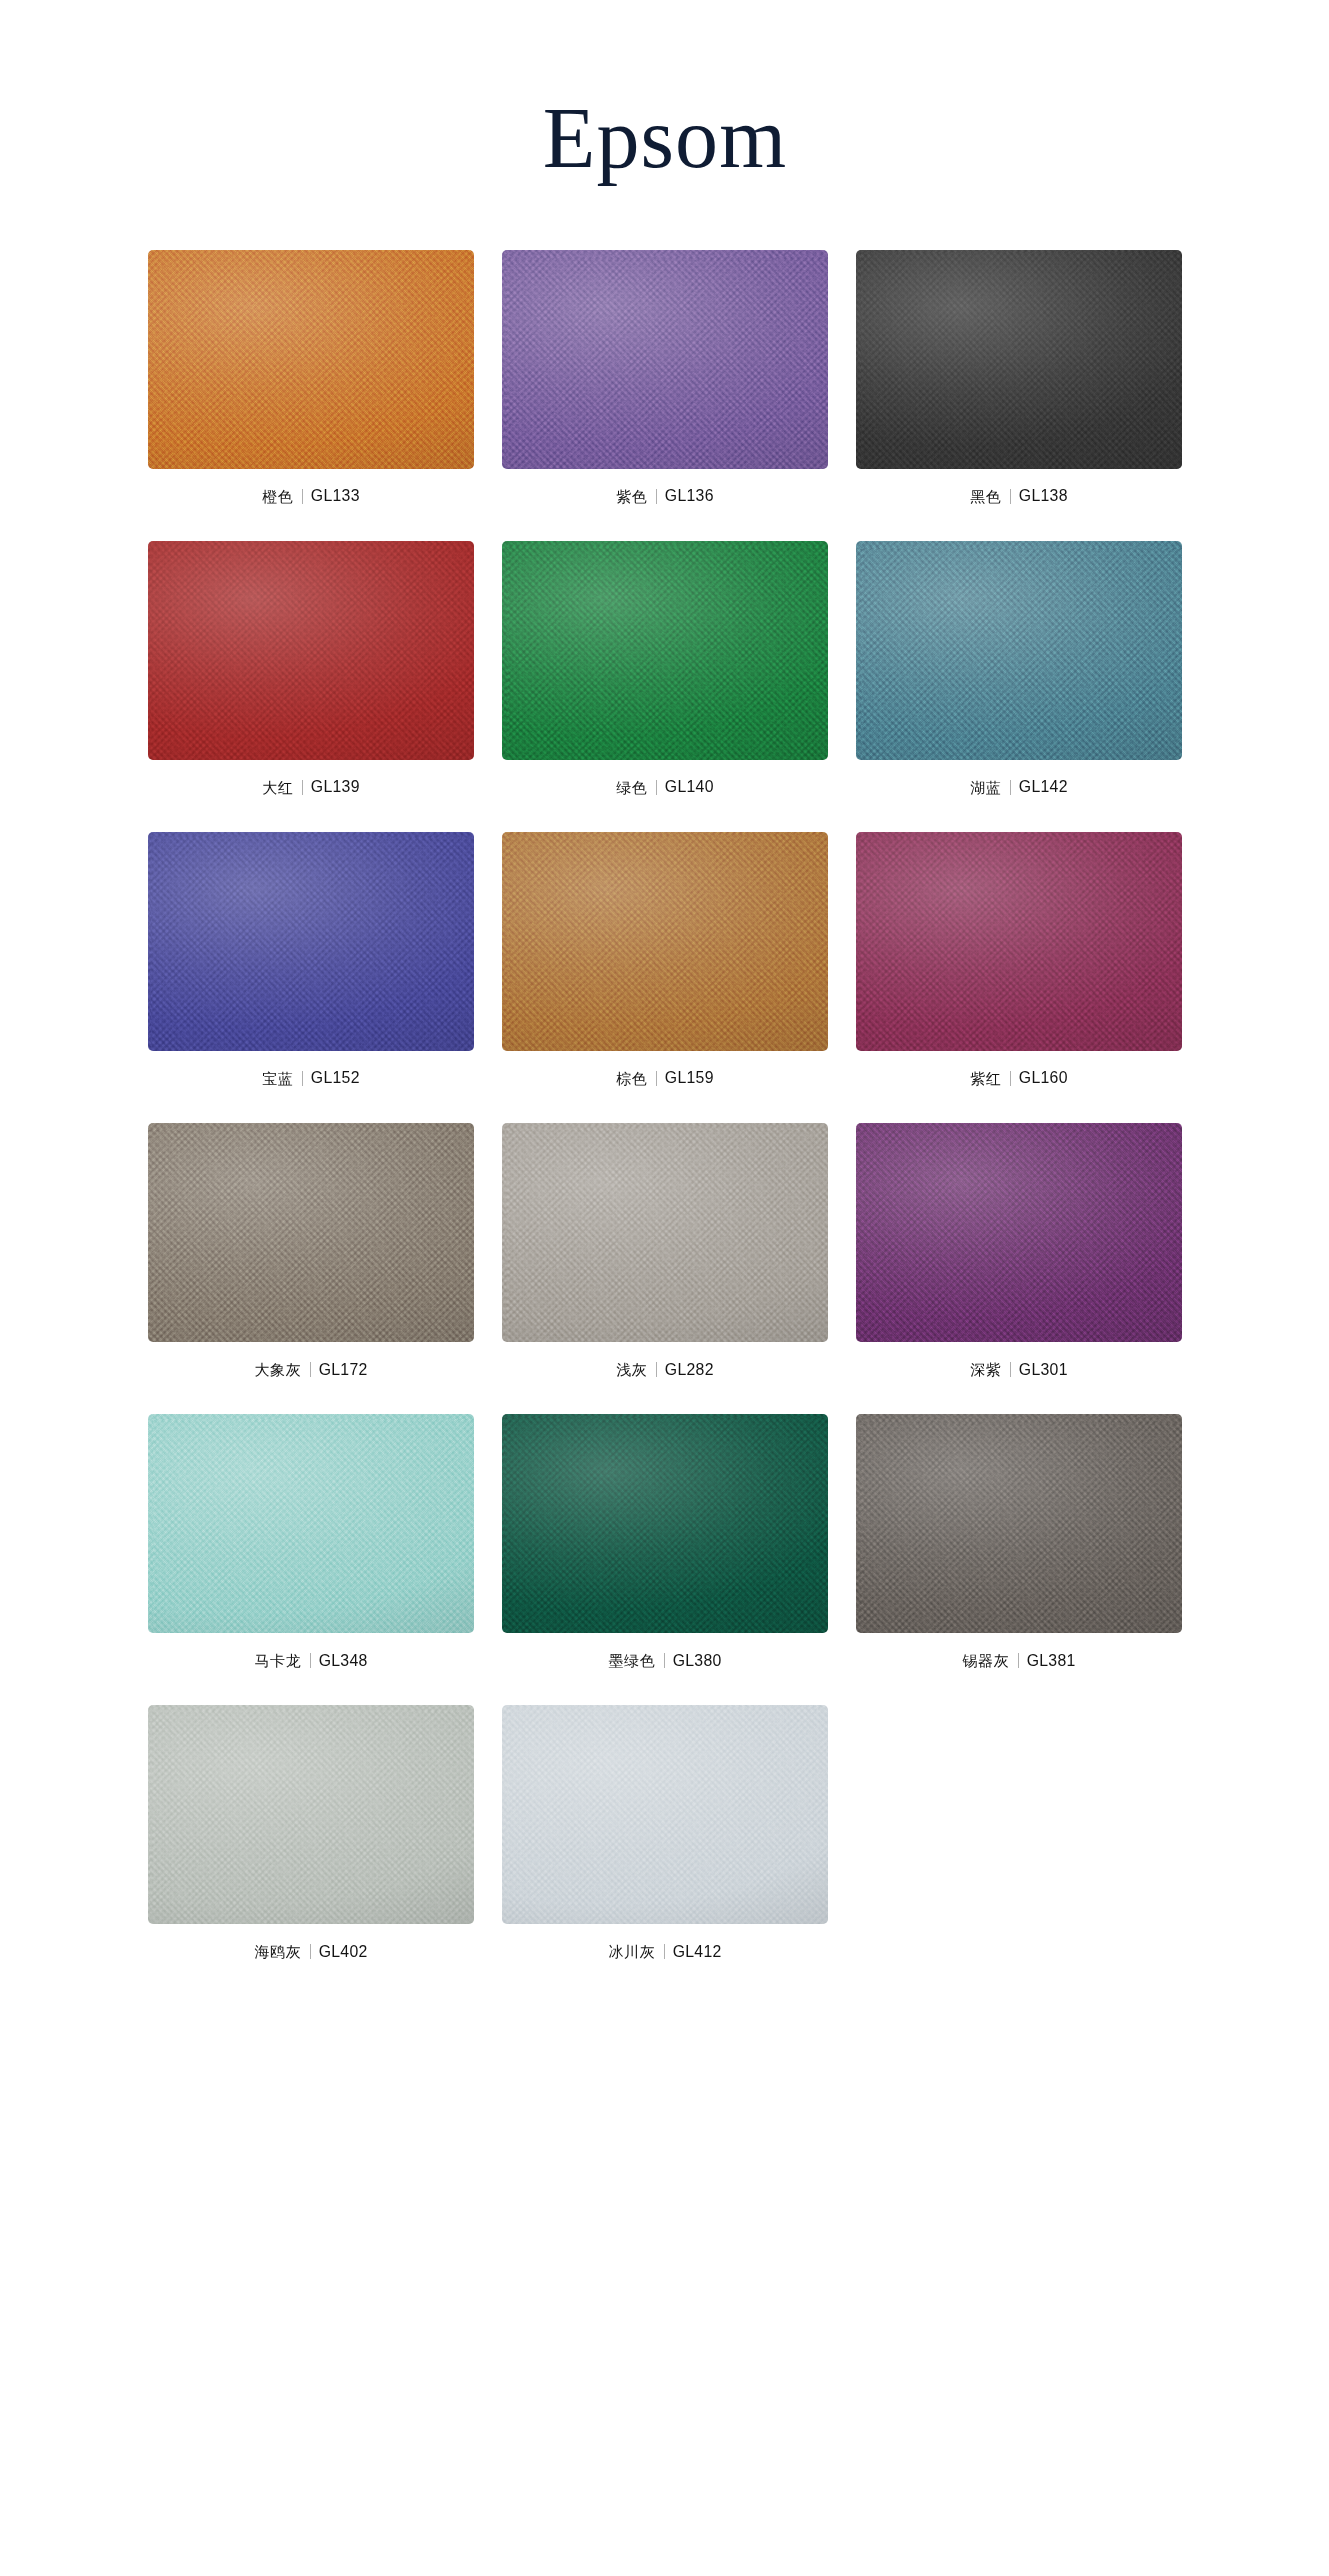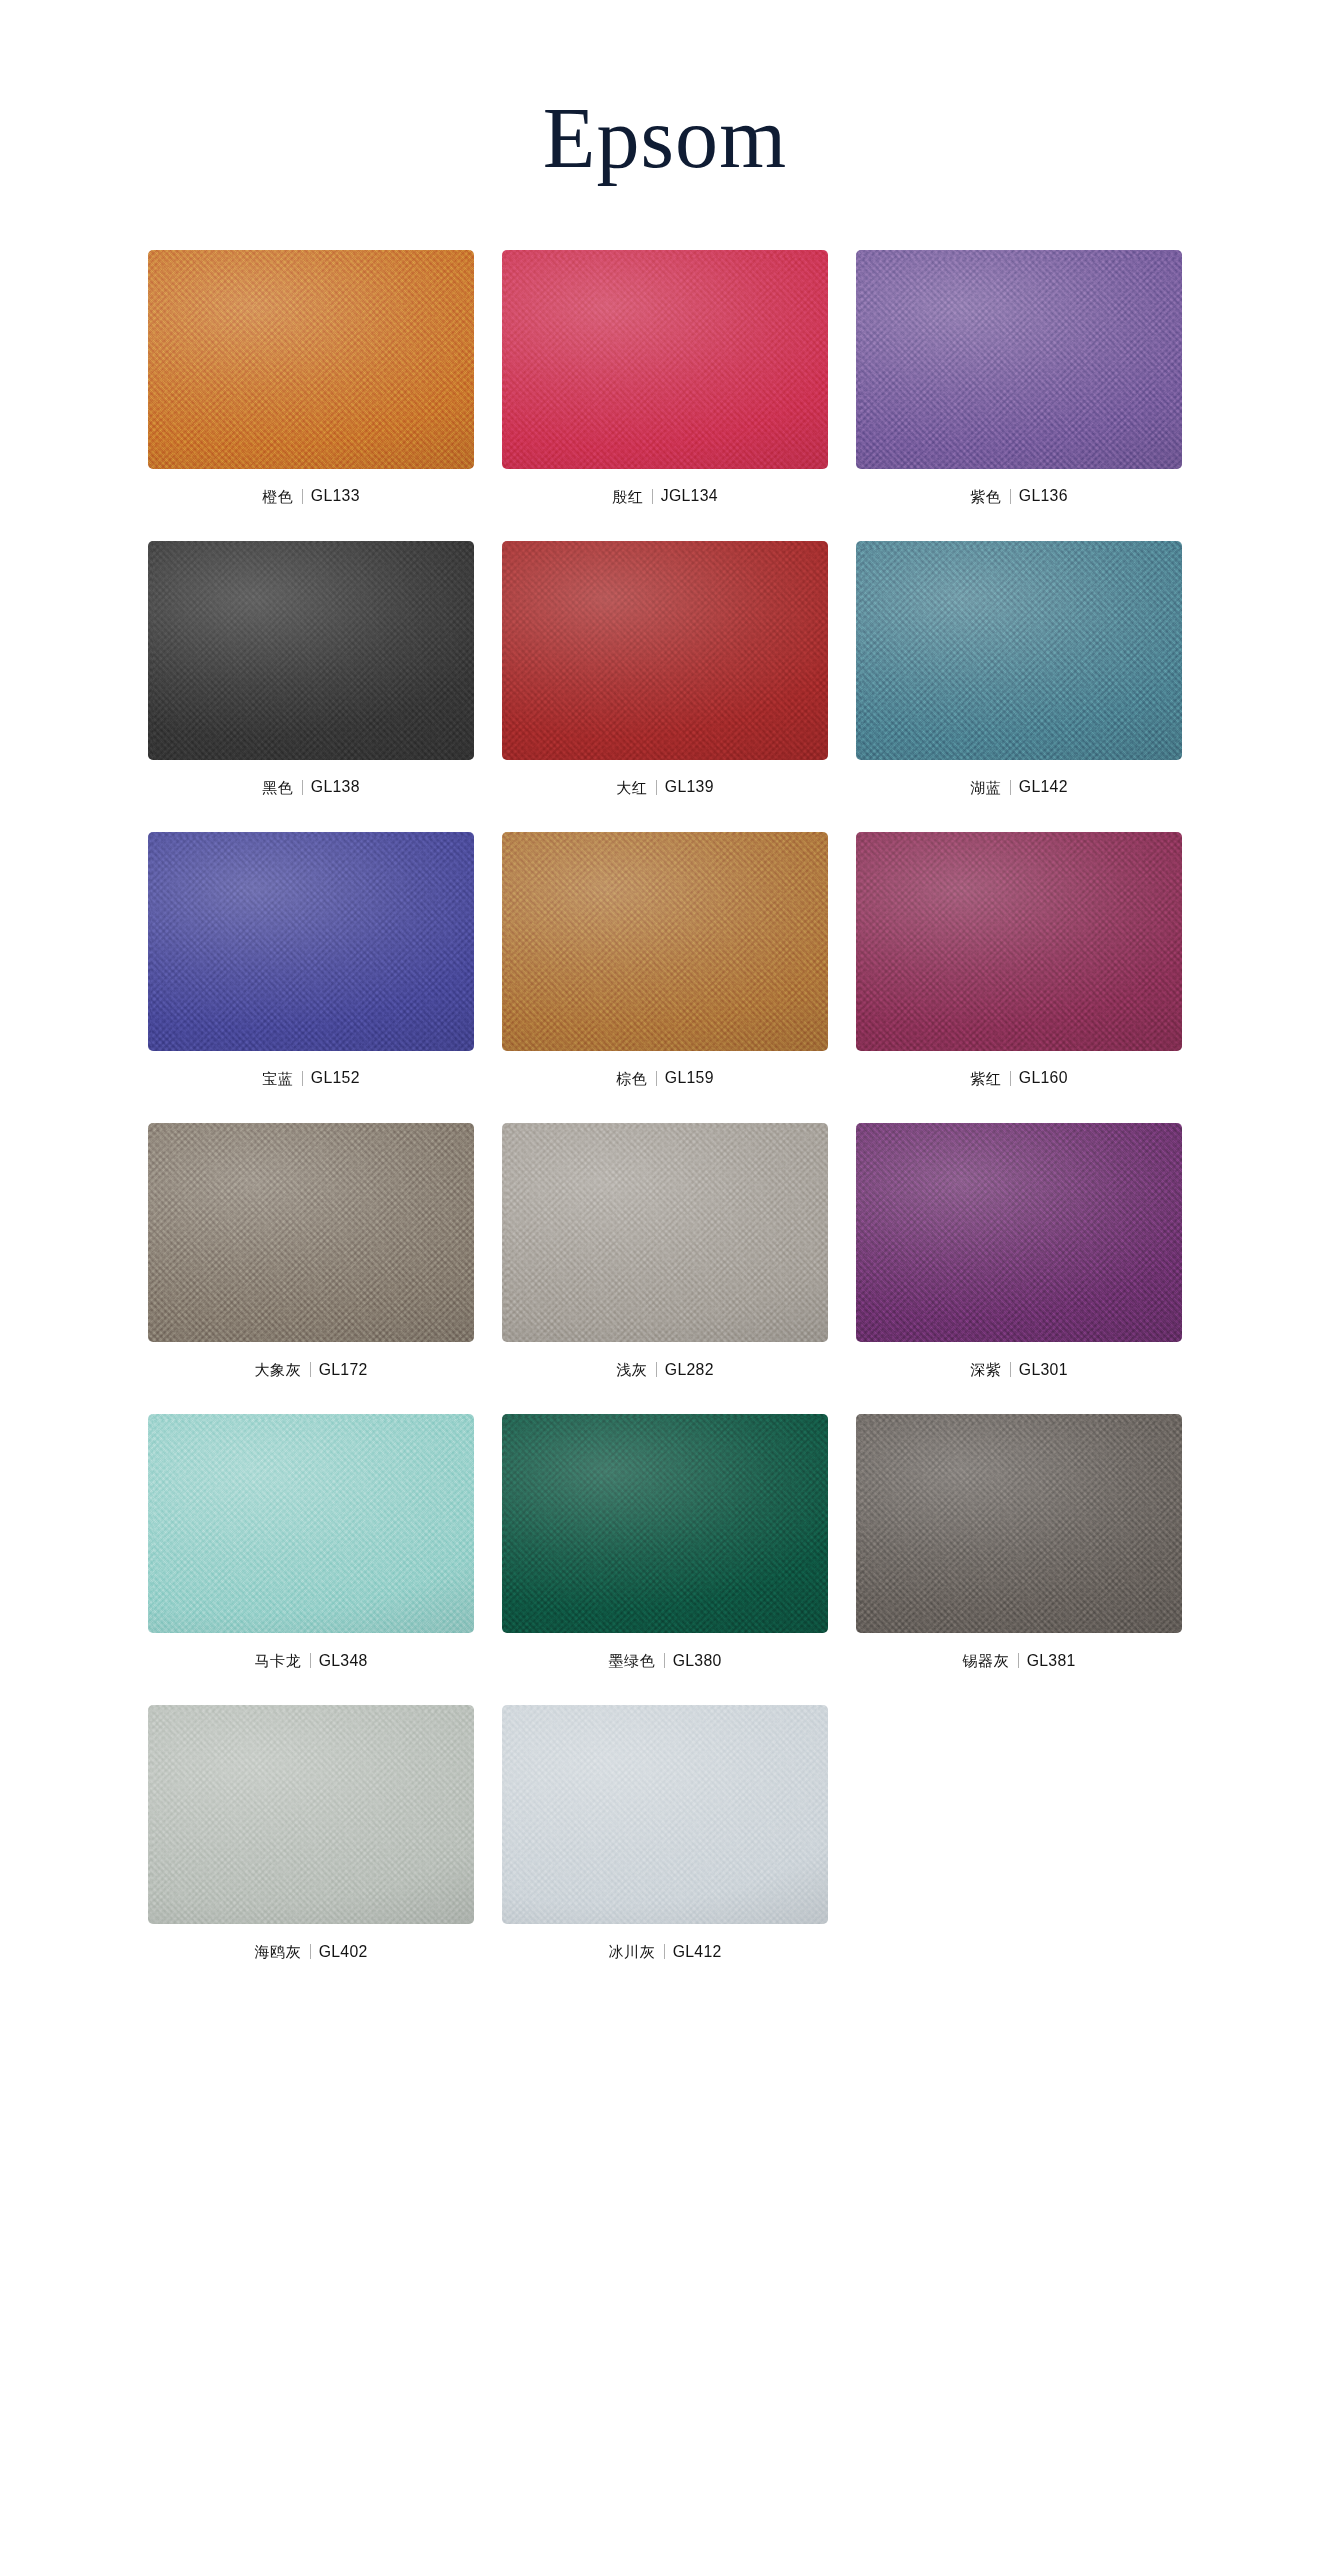--- a/index.html
+++ b/index.html
@@ -144,31 +144,20 @@
           <div class="grain" style="background-position: 0px 0px, 0px 0px, 0px 0px;"></div>
           <div class="sheen"></div>
         </div>
         <div class="swatch-caption">
           <span class="swatch-name">橙色</span>
           <span class="caption-divider"></span>
           <span class="swatch-code">GL133</span>
         </div>
       </div>
       <div class="swatch-card">
-        <div class="swatch-chip" style="background-color: rgb(206, 52, 85);">
-          <div class="grain" style="background-position: 3.9px 6.2px, 2.8px 7.3px, 0px 0px;"></div>
-          <div class="sheen"></div>
-        </div>
-        <div class="swatch-caption">
-          <span class="swatch-name">殷红</span>
-          <span class="caption-divider"></span>
-          <span class="swatch-code">JGL134</span>
-        </div>
-      </div>
-      <div class="swatch-card">
         <div class="swatch-chip" style="background-color: rgb(122, 95, 160);">
           <div class="grain" style="background-position: 4.5px 9px, 3.4px 5px, 0px 0px;"></div>
           <div class="sheen"></div>
         </div>
         <div class="swatch-caption">
           <span class="swatch-name">紫色</span>
           <span class="caption-divider"></span>
           <span class="swatch-code">GL136</span>
         </div>
       </div>
@@ -188,20 +177,31 @@
           <div class="grain" style="background-position: 1.7px 8.4px, 1.7px 1.7px, 0px 0px;"></div>
           <div class="sheen"></div>
         </div>
         <div class="swatch-caption">
           <span class="swatch-name">大红</span>
           <span class="caption-divider"></span>
           <span class="swatch-code">GL139</span>
         </div>
       </div>
       <div class="swatch-card">
+        <div class="swatch-chip" style="background-color: rgb(28, 130, 64);">
+          <div class="grain" style="background-position: 5.6px 5px, 4.5px 0.6px, 0px 0px;"></div>
+          <div class="sheen"></div>
+        </div>
+        <div class="swatch-caption">
+          <span class="swatch-name">绿色</span>
+          <span class="caption-divider"></span>
+          <span class="swatch-code">GL140</span>
+        </div>
+      </div>
+      <div class="swatch-card">
         <div class="swatch-chip" style="background-color: rgb(78, 132, 148);">
           <div class="grain" style="background-position: 6.2px 7.9px, 0px 6.8px, 0px 0px;"></div>
           <div class="sheen"></div>
         </div>
         <div class="swatch-caption">
           <span class="swatch-name">湖蓝</span>
           <span class="caption-divider"></span>
           <span class="swatch-code">GL142</span>
         </div>
       </div>

